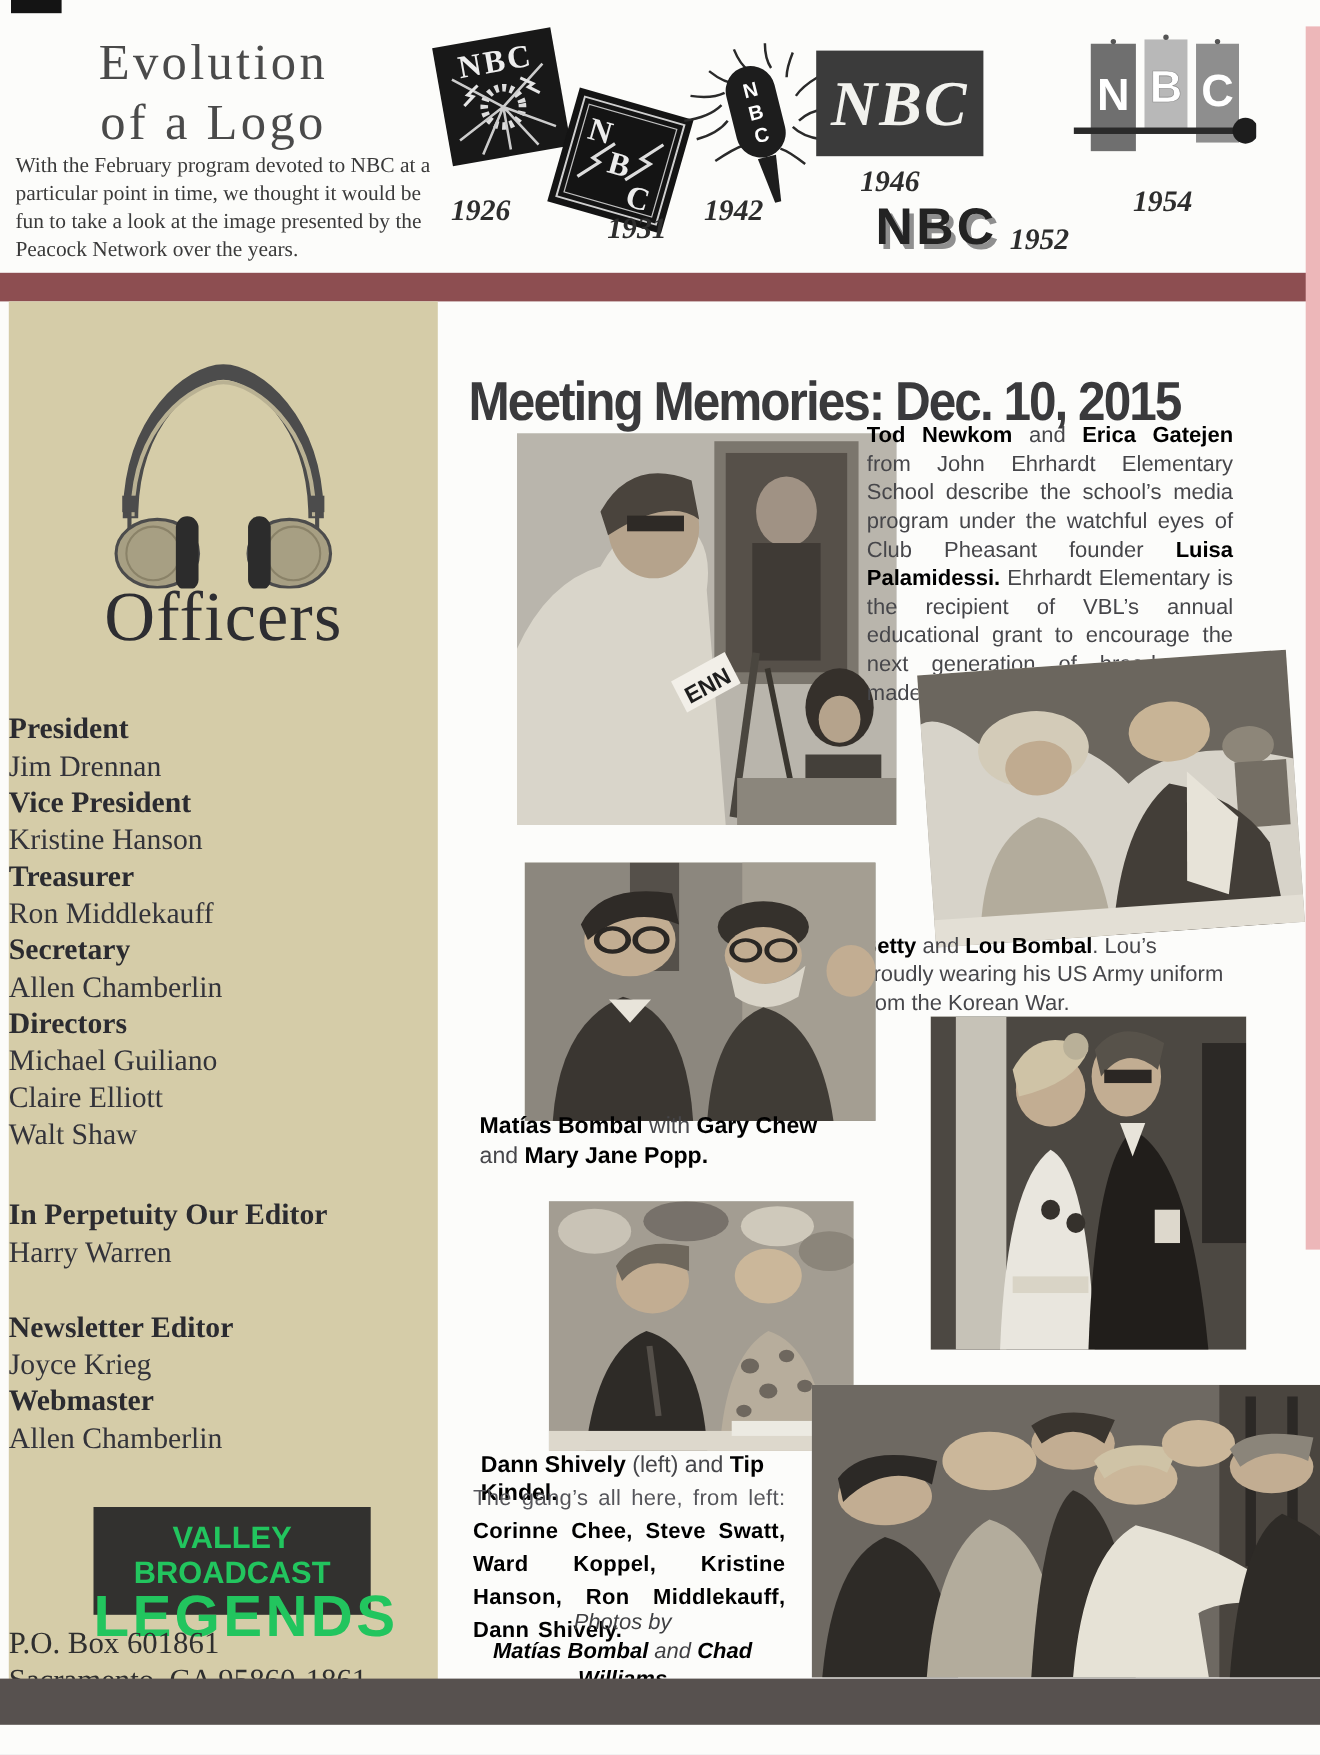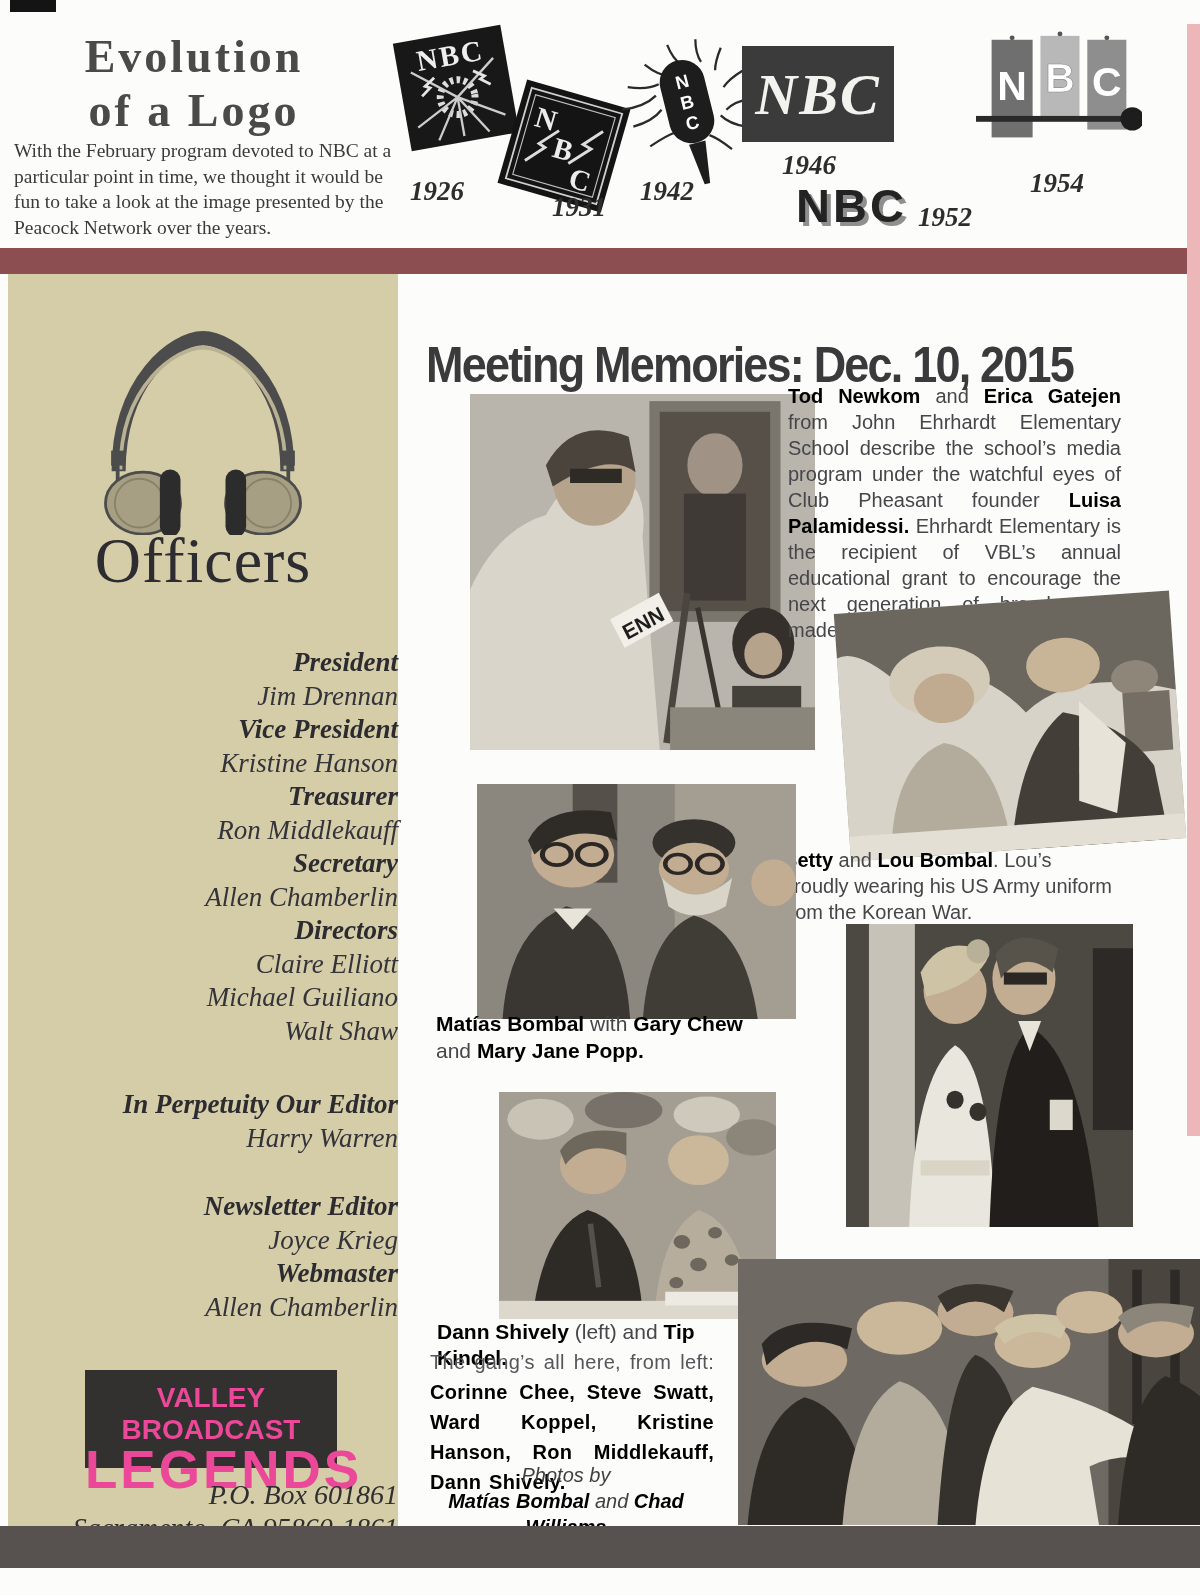--- a/index.html
+++ b/index.html
@@ -4,21 +4,21 @@
 <style>
   html,body{margin:0;padding:0;background:#e9e9e9;}
   .page{position:relative;width:1200px;height:1595px;background:#fcfcfa;overflow:hidden;
         font-family:"Liberation Sans",sans-serif;}
   .abs{position:absolute;}
 
   
   #corner-mark{left:10px;top:0;width:46px;height:12px;background:#141414;}
   #evo-title{left:16px;top:30px;width:356px;text-align:center;
              font-family:"Liberation Serif",serif;color:#4a4a4a;
-             font-size:46px;line-height:54px;letter-spacing:3px;font-weight:bold;}
+             font-size:46px;line-height:54px;letter-spacing:3px;}
   #evo-intro{left:14px;top:138px;width:382px;margin:0;
              font-family:"Liberation Serif",serif;font-size:19.5px;line-height:25.5px;color:#3a3a3a;}
   .year{position:absolute;font-family:"Liberation Serif",serif;font-style:italic;
         font-weight:bold;font-size:27px;color:#2d2d2d;}
   .logo{position:absolute;}
   #logo-1926{left:398px;top:30px;width:116px;height:116px;transform:rotate(-10deg);}
   #year-1926{left:410px;top:176px;}
   #logo-1931{left:508px;top:90px;width:112px;height:112px;transform:rotate(16deg);}
   #year-1931{left:552px;top:192px;}
   #logo-1942{left:608px;top:28px;width:155px;height:160px;}
@@ -35,28 +35,28 @@
   #year-1954{left:1030px;top:168px;}
   #maroon-bar{left:0;top:248px;width:1200px;height:26px;background:#8d4e51;}
   #pink-strip{left:1187px;top:24px;width:13px;height:1112px;background:#edb7b9;}
 
   
   #sidebar{left:8px;top:274px;width:390px;height:1254px;background:#d5cca8;}
   #headphones{position:absolute;left:70px;top:36px;width:250px;height:225px;}
   #officers-title{position:absolute;top:250px;left:0;width:100%;text-align:center;
                   font-family:"Liberation Serif",serif;font-weight:normal;font-size:64px;
                   letter-spacing:1px;color:#2d2d31;}
-  .side-list{position:absolute;left:0;width:100%;text-align:right;
-             font-family:"Liberation Serif",serif;font-size:27px;line-height:33.5px;color:#33333a;font-style:italic;}
+  .side-list{position:absolute;left:0;width:100%;text-align:left;
+             font-family:"Liberation Serif",serif;font-size:27px;line-height:33.5px;color:#33333a;}
   #roles{top:372px;}
   #founder{top:814px;}
   #editors{top:916px;}
   .side-list .b{font-weight:bold;color:#2b2b30;}
   #vbl-box{position:absolute;left:77px;top:1096px;width:252px;height:98px;background:#32312f;
-           color:#ec4899;text-align:center;}
+           color:#22c55e;text-align:center;}
   #vbl-box .vbl1{font-size:28px;font-weight:bold;margin-top:12px;letter-spacing:0;}
   #vbl-box .vbl2{font-size:53px;font-weight:bold;letter-spacing:3px;line-height:48px;}
   #address{top:1204px;font-size:28px;line-height:33px;color:#2f2f2f;}
 
   
   #headline{left:426px;top:302px;font-size:50px;font-weight:bold;letter-spacing:-2px;
             color:#3a3a3c;transform:scaleX(.9);transform-origin:left top;white-space:nowrap;}
   .photo{position:absolute;background:#b0aca3;overflow:hidden;}
   .photo svg{display:block;width:100%;height:100%;}
   #photo-1{left:430px;top:378px;width:345px;height:356px;}
@@ -192,22 +192,22 @@
     <div id="roles" class="side-list">
       <div class="b">President</div>
       <div>Jim Drennan</div>
       <div class="b">Vice President</div>
       <div>Kristine Hanson</div>
       <div class="b">Treasurer</div>
       <div>Ron Middlekauff</div>
       <div class="b">Secretary</div>
       <div>Allen Chamberlin</div>
       <div class="b">Directors</div>
+      <div>Michael Guiliano</div>
       <div>Claire Elliott</div>
-      <div>Michael Guiliano</div>
       <div>Walt Shaw</div>
     </div>
 
     <div id="founder" class="side-list">
       <div class="b">In Perpetuity Our Editor</div>
       <div>Harry Warren</div>
     </div>
 
     <div id="editors" class="side-list">
       <div class="b">Newsletter Editor</div>

